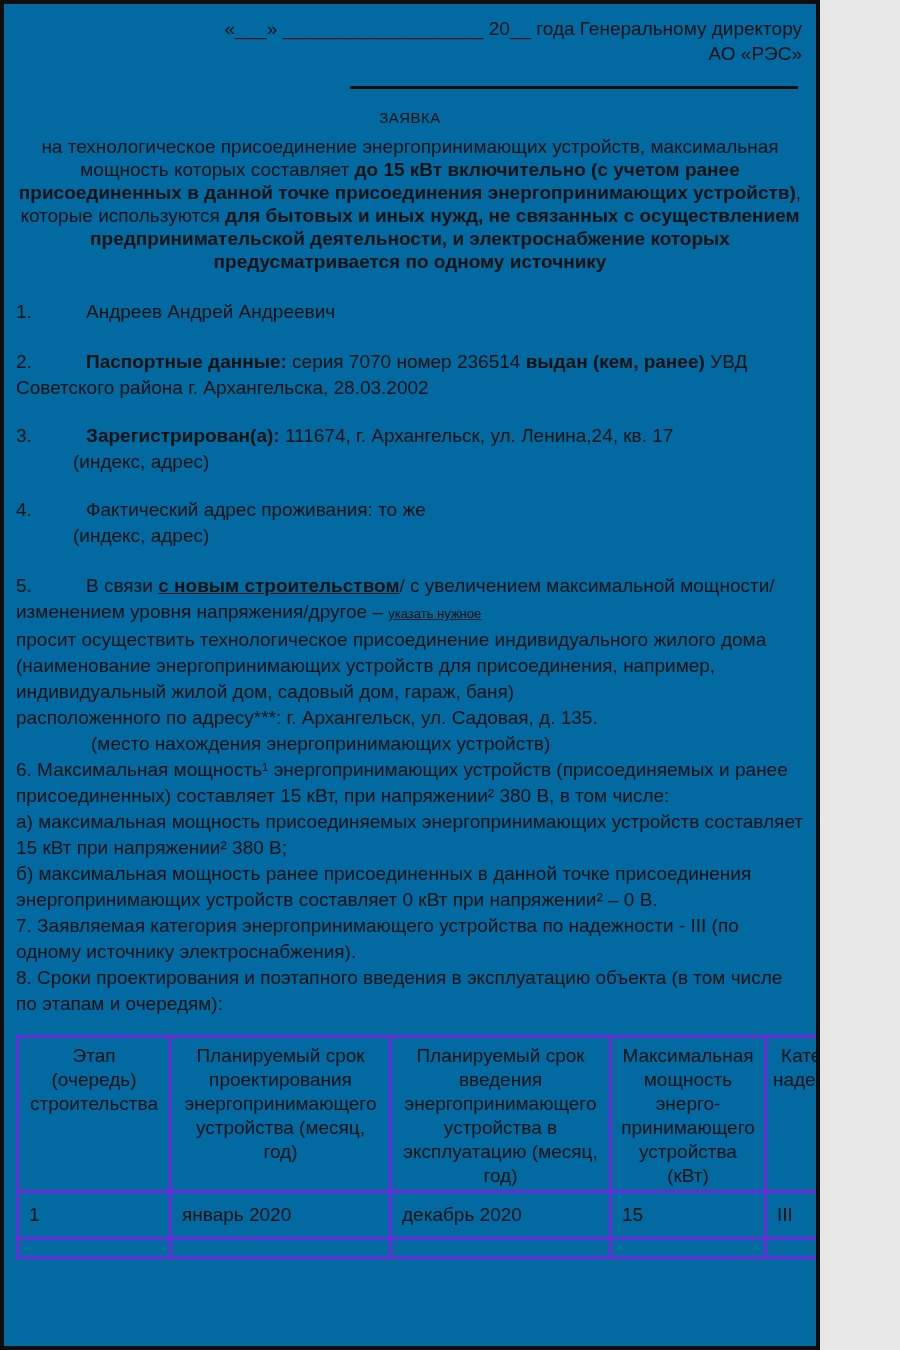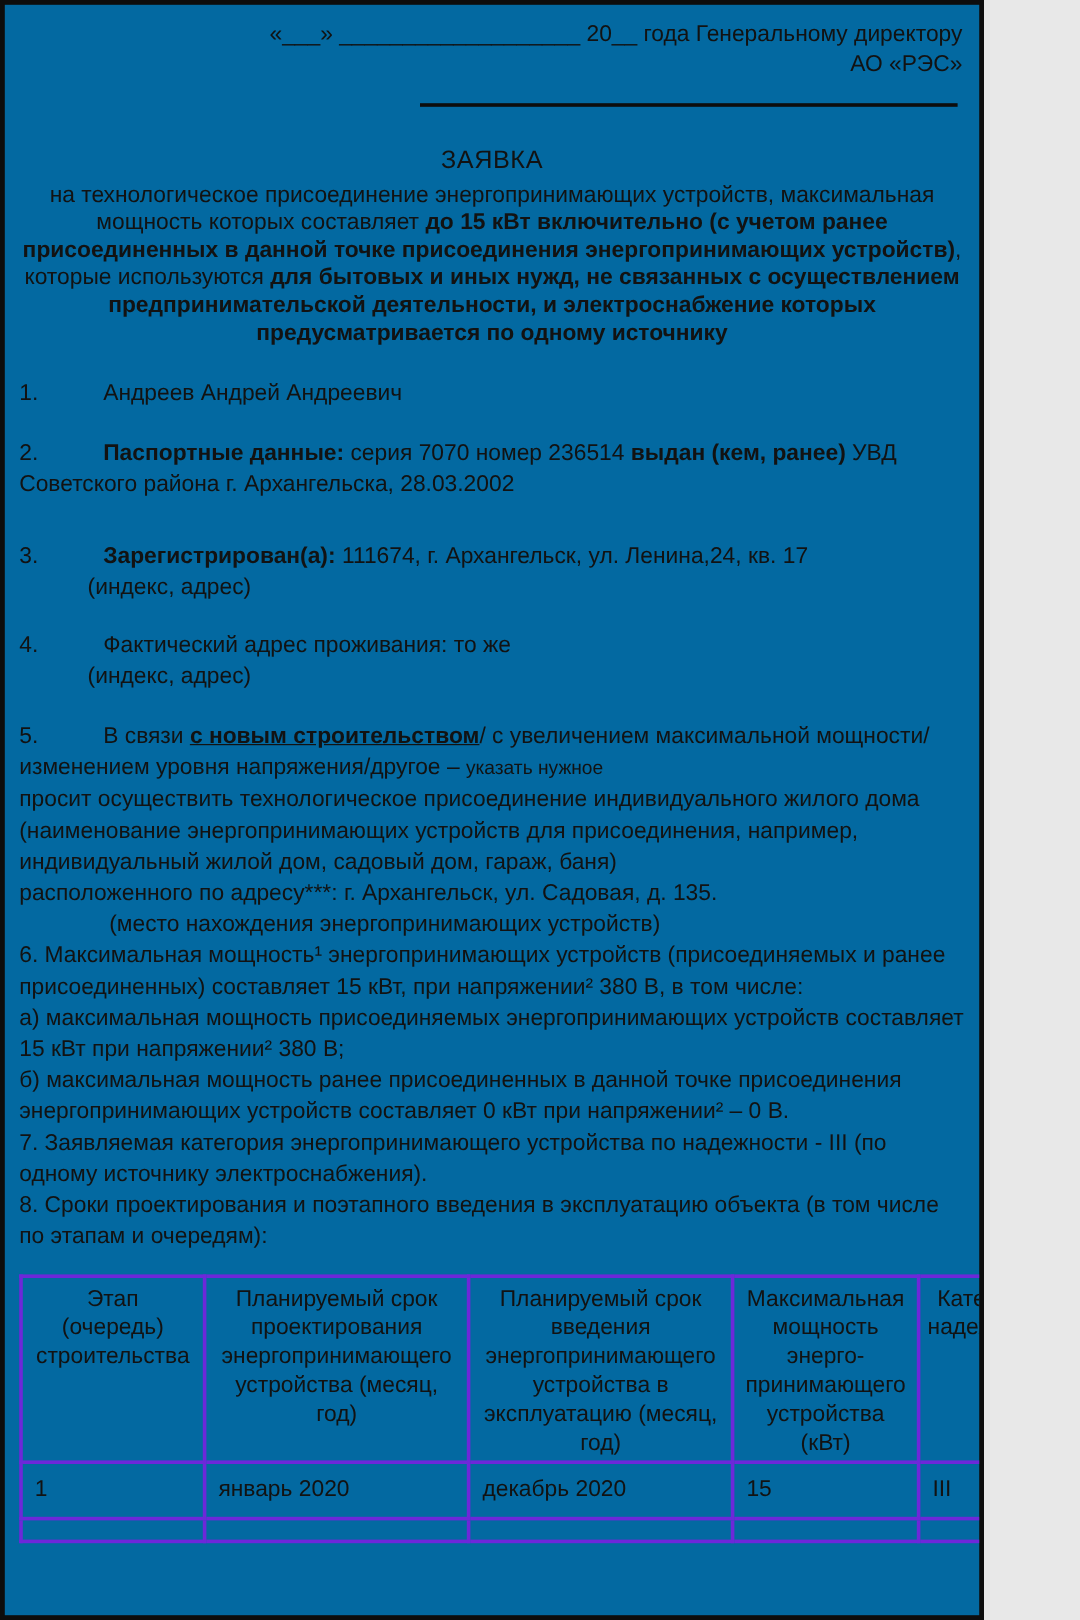--- a/index.html
+++ b/index.html
@@ -11,29 +11,29 @@
     border: 4px solid #0d0d0d;
     padding: 0 12px;
     overflow: hidden;
     font-family: "Liberation Sans", "DejaVu Sans", sans-serif;
     font-size: 19px;
     line-height: 26px;
     color: #121212;
   }
   .hdr { text-align: right; margin-top: 12px; line-height: 25px; padding-right: 2px; }
   .sign-line { border: 0; border-top: 3px solid #0d0d0d; width: 448px; margin: 20px 6px 0 auto; }
-  .title { text-align: center; font-size: 21px; line-height: 26px; margin-top: 32px; letter-spacing: 0.5px; }
+  .title { text-align: center; font-size: 15px; line-height: 26px; margin-top: 16px; letter-spacing: 0.5px; }
   .intro { text-align: center; margin-top: 4px; line-height: 23px; }
   .b  { font-weight: bold; }
   .bu { font-weight: bold; text-decoration: underline; }
-  .small { font-size: 16px; }
+  .small { font-size: 13px; text-decoration: underline; }
   .num { display: inline-block; width: 70px; }
   .item1 { margin-top: 26px; }
   .item2 { margin-top: 24px; }
-  .item3 { margin-top: 34px; }
+  .item3 { margin-top: 22px; }
   .item4 { margin-top: 22px; }
   .item5 { margin-top: 24px; }
   .item6 { }
   .item7 { margin-top: 16px; }
   .item8 { margin-top: 22px; }
   .p { margin: 0; }
   .cap70 { margin-left: 70px; }
   .cap57 { margin-left: 57px; }
   .cap75 { margin-left: 75px; }
   .capA { margin-left: 180px; }

